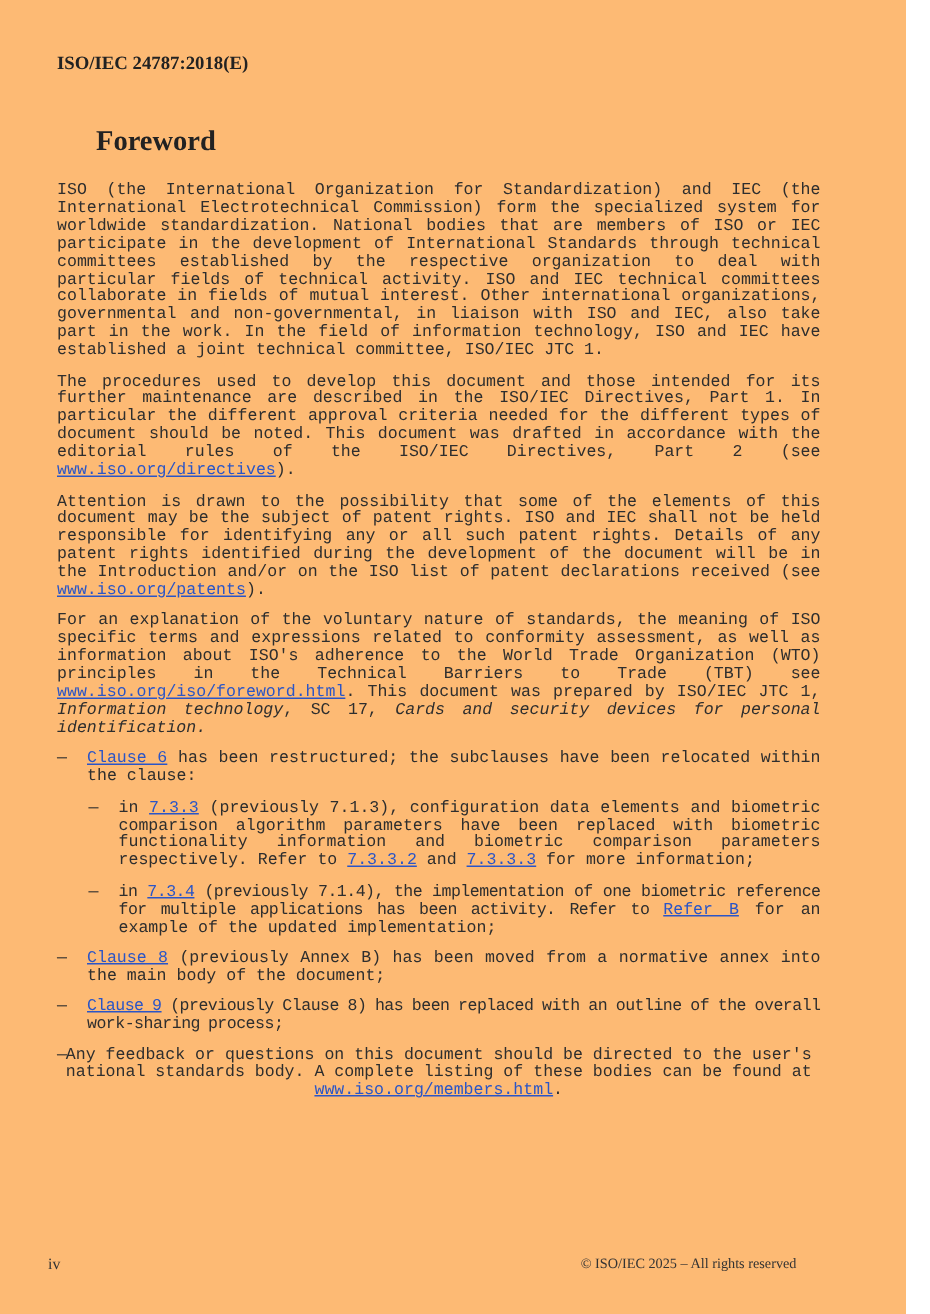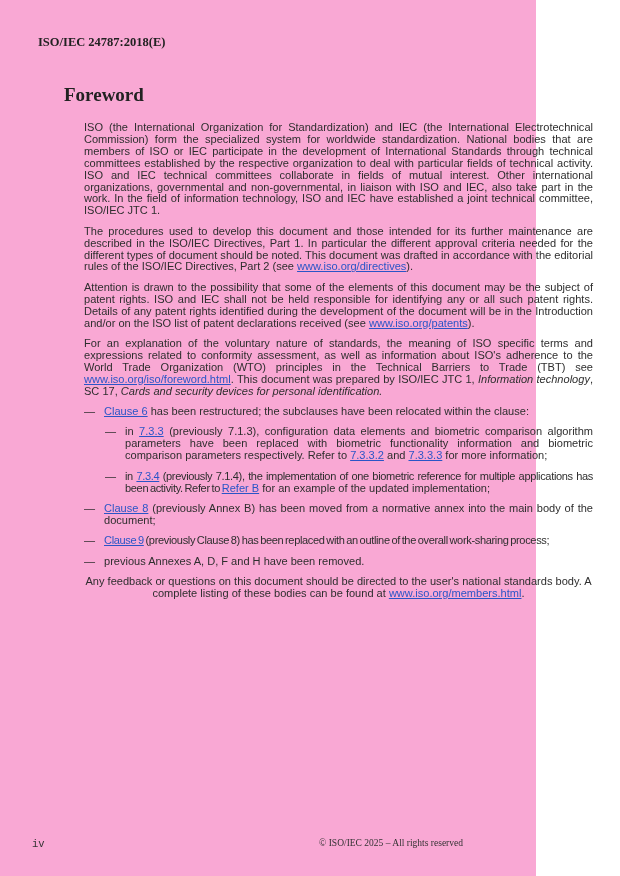--- a/index.html
+++ b/index.html
@@ -1,42 +1,42 @@
 <!DOCTYPE html>
 <html><head>
 <meta charset="utf-8">
 <style>
   html, body { margin: 0; padding: 0; background: #ffffff; }
   body { width: 620px; height: 876px; position: relative; overflow: hidden; }
   .page {
-    position: absolute; left: 0; top: 0; width: 536px; height: 876px; background: #f9a8d4;
+    position: absolute; left: 0; top: 0; width: 604px; height: 876px; background: #fdba74;
     font-family: "DejaVu Serif", "Liberation Serif", serif; color: #2b2b2b;
   }
   .doc-id {
     position: absolute; left: 38px; top: 35px;
     font-family: "Liberation Serif", serif; font-weight: bold; font-size: 12.5px; color: #222;
   }
   .heading {
     position: absolute; left: 38px; top: 84px;
     font-family: "Liberation Serif", serif; font-weight: bold; font-size: 19px; color: #222; margin-left: 26px;
   }
   .body {
     position: absolute; left: 38px; top: 122px; width: 509px;
-    font-family: Liberation Sans, sans-serif; font-size: 11.05px; line-height: 11.9px; color: #2e2e2e; margin-left: 46px;
+    font-family: Liberation Mono, monospace; font-size: 11.05px; line-height: 11.9px; color: #2e2e2e;
   }
   .body p { margin: 0 0 8.5px 0; text-align: justify; }
   .body a { color: #2a55c7; text-decoration: underline; }
   .item { position: relative; padding-left: 20px; margin: 0 0 8.5px 0; text-align: justify; }
   .item .dash { position: absolute; left: 0; top: 0; }
   .item.sub { padding-left: 41px; }
   .item.sub .dash { left: 21px; }
   .tight { letter-spacing: -0.35px; word-spacing: -1px; }
   .footer-left {
     position: absolute; left: 32px; top: 838px;
-    font-family: Liberation Mono, monospace; font-size: 10.5px; color: #333;
+    font-family: Liberation Serif, serif; font-size: 10.5px; color: #333;
   }
   .footer-right {
     position: absolute; right: 73px; top: 838px;
     font-family: "Liberation Serif", serif; font-size: 9.5px; color: #333;
   }
 </style>
 </head>
 <body>
 
 <div class="page">
@@ -75,21 +75,20 @@
       <a>Clause 8</a><span> (previously Annex B) has been moved from a normative annex into the main body of the document;</span>
     </div>
 
     <div class="item">
       <span class="dash">—</span>
       <a class="tight">Clause 9</a><span class="tight"> (previously Clause 8) has been replaced with an outline of the overall work-sharing process;</span>
     </div>
 
     <div class="item">
       <span class="dash">—</span>
-      <span>previous Annexes A, D, F and H have been removed.</span>
     </div>
 
     <p style="text-align:center"><span>Any feedback or questions on this document should be directed to the user's national standards body. A complete listing of these bodies can be found at </span><a>www.iso.org/members.html</a><span>.</span></p>
   </div>
 
   <div class="footer-left">iv</div>
   <div class="footer-right">© ISO/IEC 2025 – All rights reserved</div>
 </div>
 
 </body></html>

